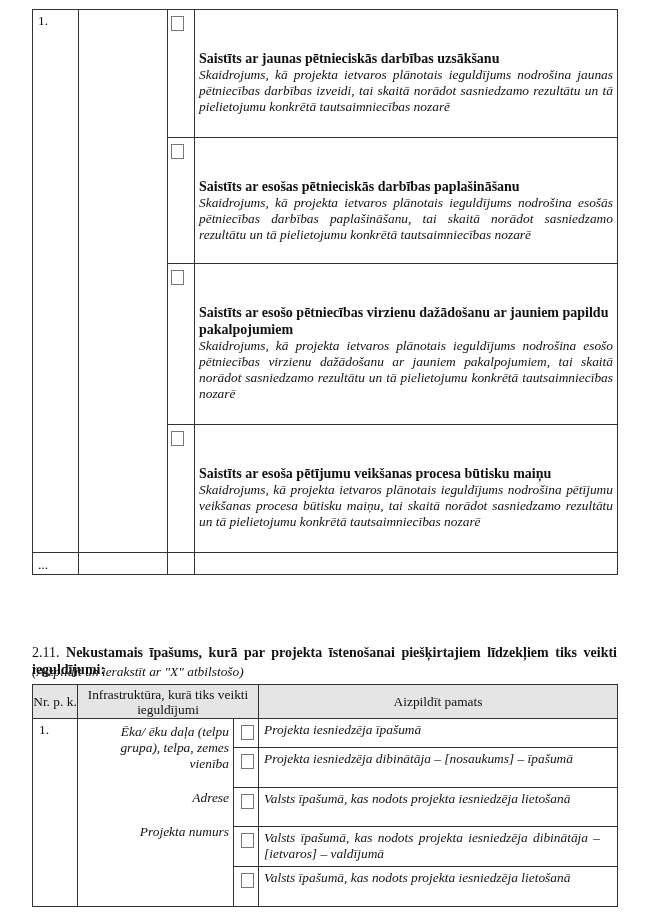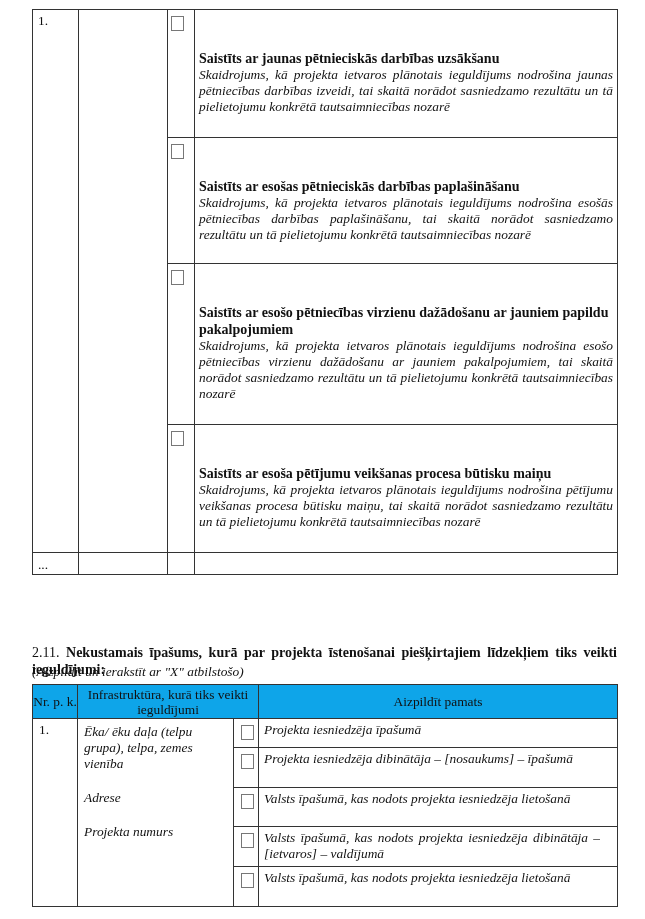--- a/index.html
+++ b/index.html
@@ -37,23 +37,23 @@
     font-size: 13.4px; font-style: italic; line-height: 16px;
   }
   .tbl2 {
     position: absolute; left: 32px; top: 684px;
     border-collapse: collapse; table-layout: fixed; width: 585px;
   }
   .tbl2 td, .tbl2 th {
     border: 1px solid #333; padding: 0; vertical-align: top;
     font-size: 13.4px; line-height: 16px; font-weight: normal;
   }
-  .tbl2 th { background: #0ea5e9; text-align: center; vertical-align: middle; height: 33px; line-height: 15px; margin-top: 23px; }
+  .tbl2 th { background: #e5e5e5; text-align: center; vertical-align: middle; height: 33px; line-height: 15px; margin-top: 23px; }
   .tbl2 td.num2 { padding: 3px 0 0 6px; }
-  .tbl2 td.infra { font-style: italic; padding: 5px 4px 0 6px; }
+  .tbl2 td.infra { font-style: italic; padding: 5px 4px 0 6px; text-align: right; }
   .infra p { margin: 0; }
   .infra .gap { height: 18px; }
   .tbl2 td.cb2 { padding: 6px 0 0 7px; border-right: 1px solid #333; }
   .tbl2 td.opt2 { font-style: italic; padding: 3px 17px 0 5px; text-align: justify; text-align-last: left; }
 </style>
 </head>
 <body>
 
 <table class="tbl1">
   <colgroup>

